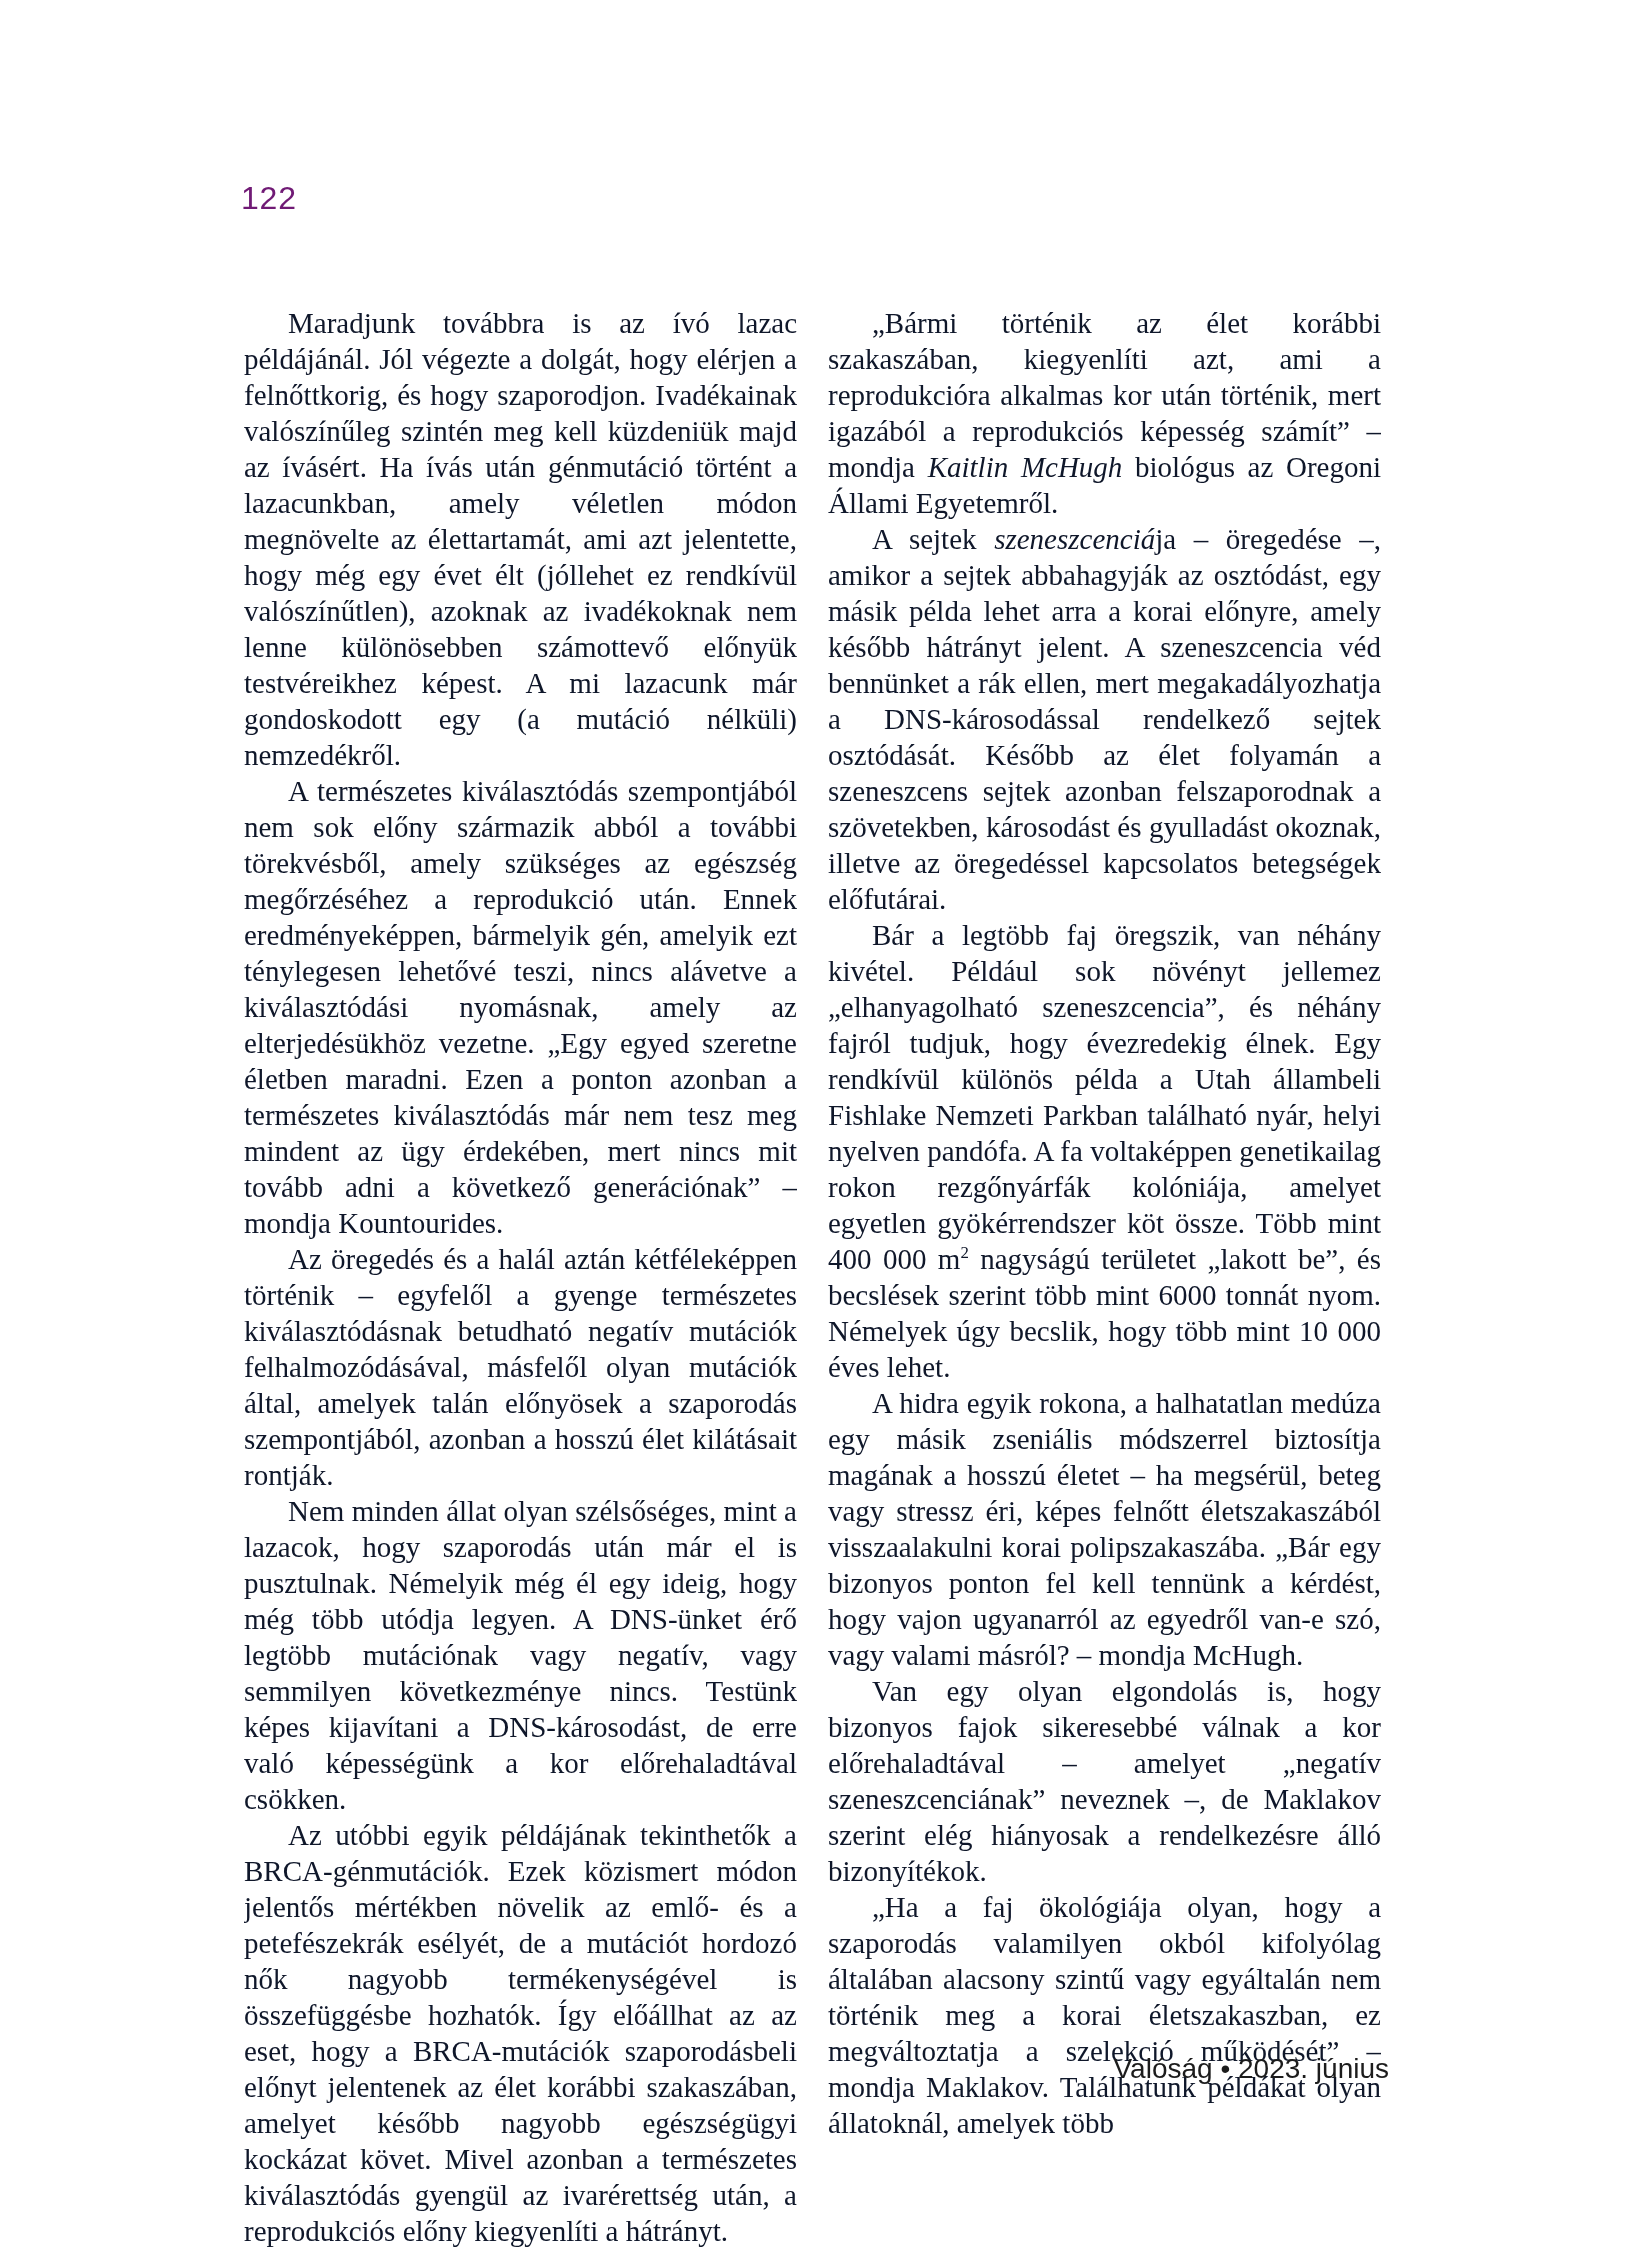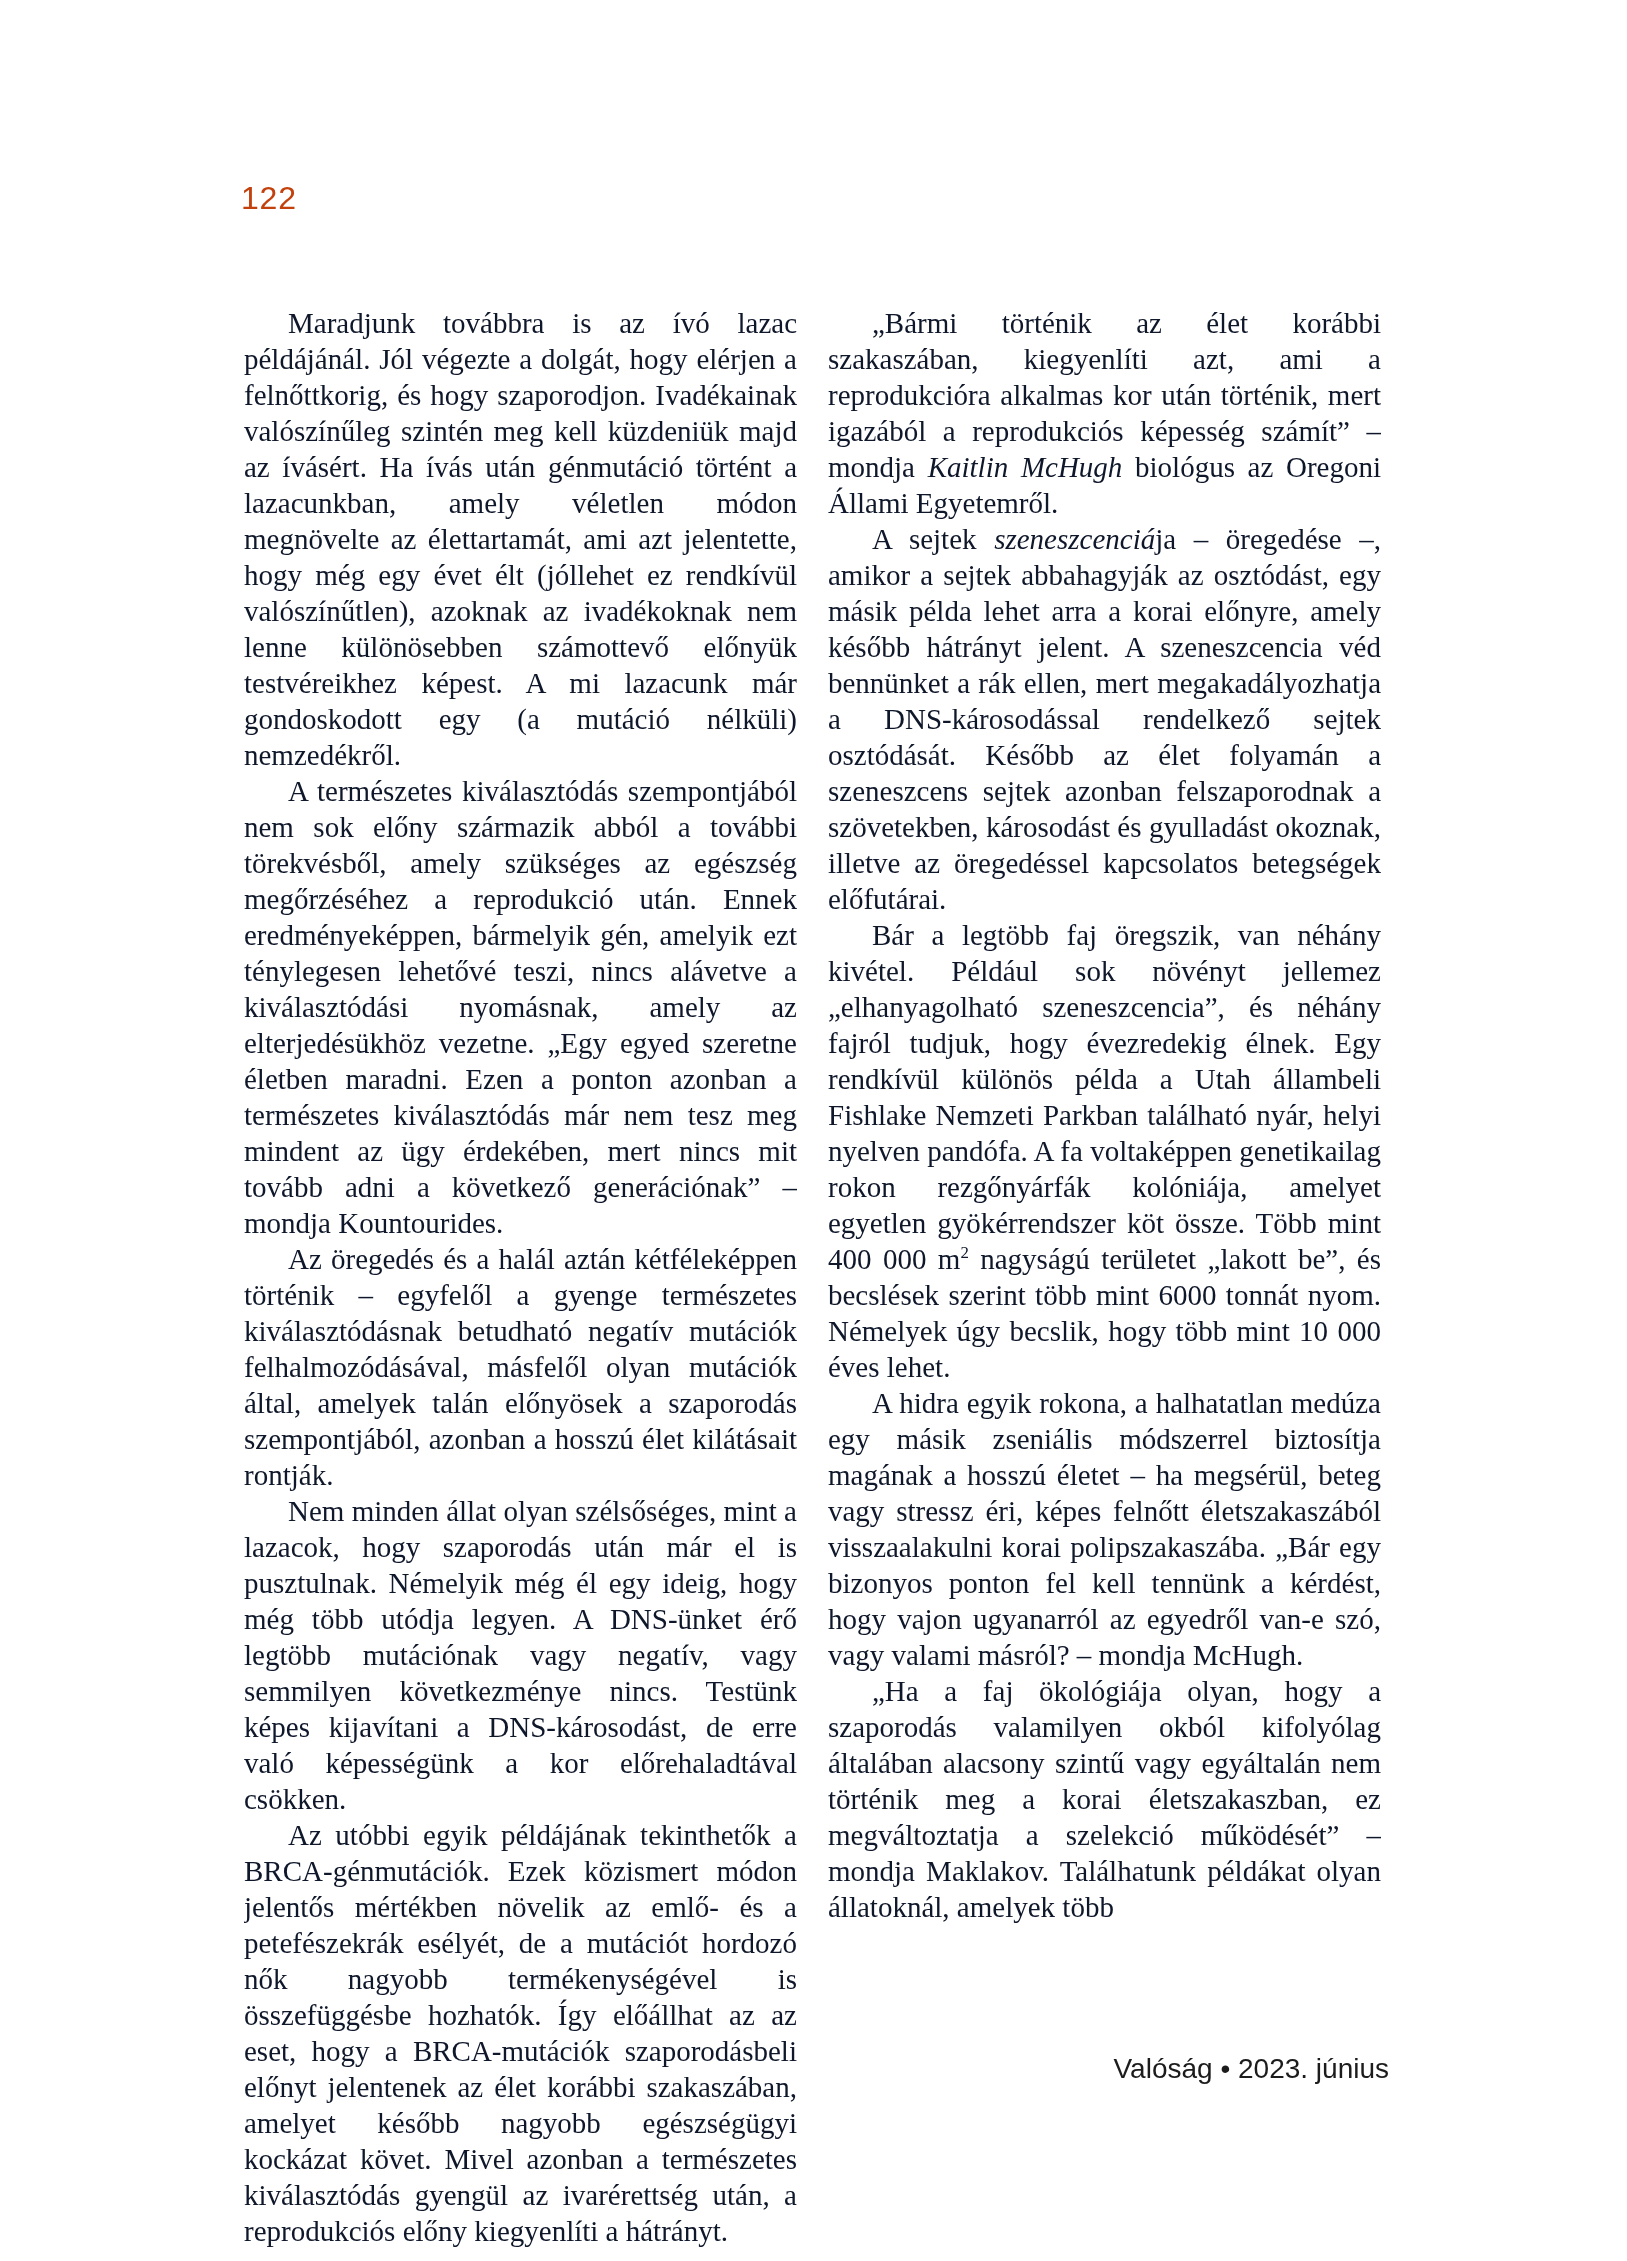--- a/index.html
+++ b/index.html
@@ -15,21 +15,21 @@
     color: #121212;
     overflow: hidden;
   }
   .page-number {
     position: absolute;
     left: 241px;
     top: 182px;
     font-family: "Liberation Sans", "DejaVu Sans", sans-serif;
     font-size: 32px;
     line-height: 1;
-    color: #c2410c;
+    color: #701a75;
     letter-spacing: 0.8px;
   }
   .columns {
     position: absolute;
     left: 244px;
     top: 305px;
     width: 1137px;
     display: flex;
     column-gap: 31px;
   }
@@ -77,19 +77,20 @@
         <p><span>A természetes kiválasztódás szempontjából nem sok előny származik abból a további törekvésből, amely szükséges az egészség megőrzéséhez a reprodukció után. Ennek eredményeképpen, bármelyik gén, amelyik ezt ténylegesen lehetővé teszi, nincs alávetve a kiválasztódási nyomásnak, amely az elterjedésükhöz vezetne. „Egy egyed szeretne életben maradni. Ezen a ponton azonban a természetes kiválasztódás már nem tesz meg mindent az ügy érdekében, mert nincs mit tovább adni a következő generációnak” – mondja Kountourides.</span></p>
         <p><span>Az öregedés és a halál aztán kétféleképpen történik – egyfelől a gyenge természetes kiválasztódásnak betudható negatív mutációk felhalmozódásával, másfelől olyan mutációk által, amelyek talán előnyösek a szaporodás szempontjából, azonban a hosszú élet kilátásait rontják.</span></p>
         <p><span>Nem minden állat olyan szélsőséges, mint a lazacok, hogy szaporodás után már el is pusztulnak. Némelyik még él egy ideig, hogy még több utódja legyen. A DNS-ünket érő legtöbb mutációnak vagy negatív, vagy semmilyen következménye nincs. Testünk képes kijavítani a DNS-károsodást, de erre való képességünk a kor előrehaladtával csökken.</span></p>
         <p><span>Az utóbbi egyik példájának tekinthetők a BRCA-génmutációk. Ezek közismert módon jelentős mértékben növelik az emlő- és a petefészekrák esélyét, de a mutációt hordozó nők nagyobb termékenységével is összefüggésbe hozhatók. Így előállhat az az eset, hogy a BRCA-mutációk szaporodásbeli előnyt jelentenek az élet korábbi szakaszában, amelyet később nagyobb egészségügyi kockázat követ. Mivel azonban a természetes kiválasztódás gyengül az ivarérettség után, a reprodukciós előny kiegyenlíti a hátrányt.</span></p>
       </div>
     <div class="column">
         <p><span>„Bármi történik az élet korábbi szakaszában, kiegyenlíti azt, ami a reprodukcióra alkalmas kor után történik, mert igazából a reprodukciós képesség számít” – mondja </span><em>Kaitlin McHugh</em><span> biológus az Oregoni Állami Egyetemről.</span></p>
         <p><span>A sejtek </span><em>szeneszcenciá</em><span>ja – öregedése –, amikor a sejtek abbahagyják az osztódást, egy másik példa lehet arra a korai előnyre, amely később hátrányt jelent. A szeneszcencia véd bennünket a rák ellen, mert megakadályozhatja a DNS-károsodással rendelkező sejtek osztódását. Később az élet folyamán a szeneszcens sejtek azonban felszaporodnak a szövetekben, károsodást és gyulladást okoznak, illetve az öregedéssel kapcsolatos betegségek előfutárai.</span></p>
         <p><span>Bár a legtöbb faj öregszik, van néhány kivétel. Például sok növényt jellemez „elhanyagolható szeneszcencia”, és néhány fajról tudjuk, hogy évezredekig élnek. Egy rendkívül különös példa a Utah állambeli Fishlake Nemzeti Parkban található nyár, helyi nyelven pandófa. A fa voltaképpen genetikailag rokon rezgőnyárfák kolóniája, amelyet egyetlen gyökérrendszer köt össze. Több mint 400&nbsp;000 m</span><sup>2</sup><span> nagyságú területet „lakott be”, és becslések szerint több mint 6000 tonnát nyom. Némelyek úgy becslik, hogy több mint 10&nbsp;000 éves lehet.</span></p>
         <p><span>A hidra egyik rokona, a halhatatlan medúza egy másik zseniális módszerrel biztosítja magának a hosszú életet – ha megsérül, beteg vagy stressz éri, képes felnőtt életszakaszából visszaalakulni korai polipszakaszába. „Bár egy bizonyos ponton fel kell tennünk a kérdést, hogy vajon ugyanarról az egyedről van-e szó, vagy valami másról? – mondja McHugh.</span></p>
+        <p><span>Van egy olyan elgondolás is, hogy bizonyos fajok sikeresebbé válnak a kor előrehaladtával – amelyet „negatív szeneszcenciának” neveznek –, de Maklakov szerint elég hiányosak a rendelkezésre álló bizonyítékok.</span></p>
         <p><span>„Ha a faj ökológiája olyan, hogy a szaporodás valamilyen okból kifolyólag általában alacsony szintű vagy egyáltalán nem történik meg a korai életszakaszban, ez megváltoztatja a szelekció működését” – mondja Maklakov. Találhatunk példákat olyan állatoknál, amelyek több</span></p>
       </div>
   </div>
 
   <div class="footer">Valóság • 2023. június</div>
 </div>
 
 
 </body></html>

